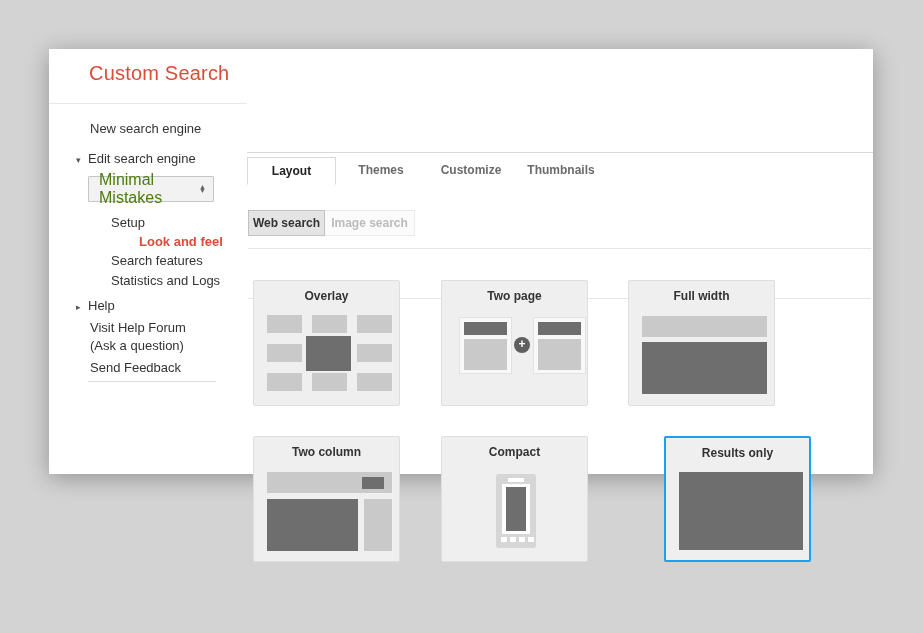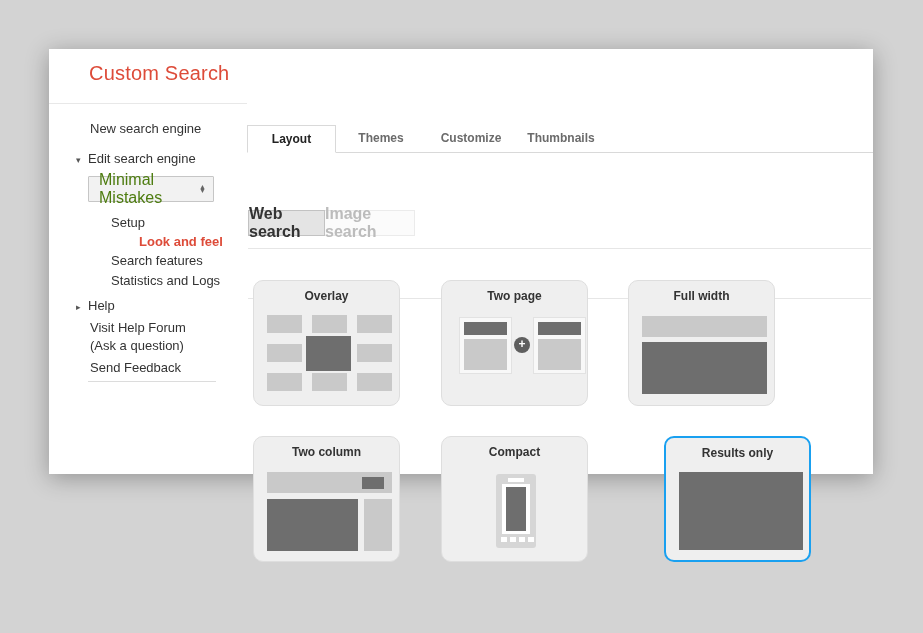--- a/index.html
+++ b/index.html
@@ -26,39 +26,39 @@
     padding:0 7px 0 10px;cursor:pointer;
   }
   .sel .val{font-size:16px;font-weight:normal;color:#4d7c0f;}
   .spin{display:flex;flex-direction:column;line-height:4px;color:#666;font-size:7px;align-items:center;}
   .sub{font-size:13px;color:#333;left:62px;}
   .sub.active{color:#dd4b39;font-weight:bold;margin-left:28px;}
   .side-divider{position:absolute;left:39px;top:332px;width:128px;height:1px;background:#dcdcdc;}
   
   .content{position:absolute;left:198px;top:54px;right:0;bottom:0;background:#fff;}
   .tabs{position:absolute;left:0;right:0;top:22px;height:28px;display:flex;border-bottom:1px solid #d9d9d9;box-sizing:border-box;}
-  .tab{width:90px;height:27px;line-height:27px;text-align:center;font-size:12px;font-weight:bold;color:#6b6b6b;cursor:pointer;}
+  .tab{width:90px;height:27px;line-height:27px;text-align:center;font-size:12px;font-weight:bold;color:#6b6b6b;cursor:pointer;margin-top:32px;}
   .tab.active{
     width:89px;background:#fff;color:#222;
     border:1px solid #d9d9d9;border-bottom:1px solid #fff;
     box-sizing:border-box;margin-bottom:-1px;height:28px;
   }
   .desc{position:absolute;left:1px;top:60px;font-size:13px;color:#3f3f3f;}
   .desc a{color:#1155cc;text-decoration:none;cursor:pointer;}
   .rule{position:absolute;left:1px;right:2px;height:1px;background:#e6e6e6;}
   .modes{position:absolute;left:1px;top:107px;display:flex;}
   .mode{height:26px;box-sizing:border-box;display:flex;align-items:center;justify-content:center;
-        font-size:16px;font-weight:bold;cursor:pointer;}
+        font-size:12px;font-weight:bold;cursor:pointer;}
   .mode.on{width:77px;background:#e4e4e4;border:1px solid #c2c2c2;color:#333;}
   .mode.off{width:90px;background:#fbfbfb;border:1px solid #ebebeb;border-left:none;color:#bcbcbc;}
   
   .cards{position:absolute;left:0;top:0;right:0;bottom:0;}
   .card{
     position:absolute;width:147px;height:126px;box-sizing:border-box;
-    background:#efefef;border:1px solid #dedede;border-radius:10px;cursor:pointer;
+    background:#efefef;border:1px solid #dedede;border-radius:2px;cursor:pointer;
   }
   .card.selected{border:2px solid #19a0f0;}
   .card .ct{position:absolute;left:0;right:0;top:8px;text-align:center;font-size:12px;font-weight:bold;color:#333;}
   .abs{position:absolute;}
   .lt{background:#c9c9c9;}
   .dk{background:#6e6e6e;}
   .mini{background:#f8f8f8;border:1px solid #e2e2e2;box-sizing:border-box;}
   .plus{
     position:absolute;width:16px;height:16px;border-radius:50%;background:#5f5f5f;color:#fff;
     text-align:center;line-height:15px;font-size:12px;font-weight:bold;

